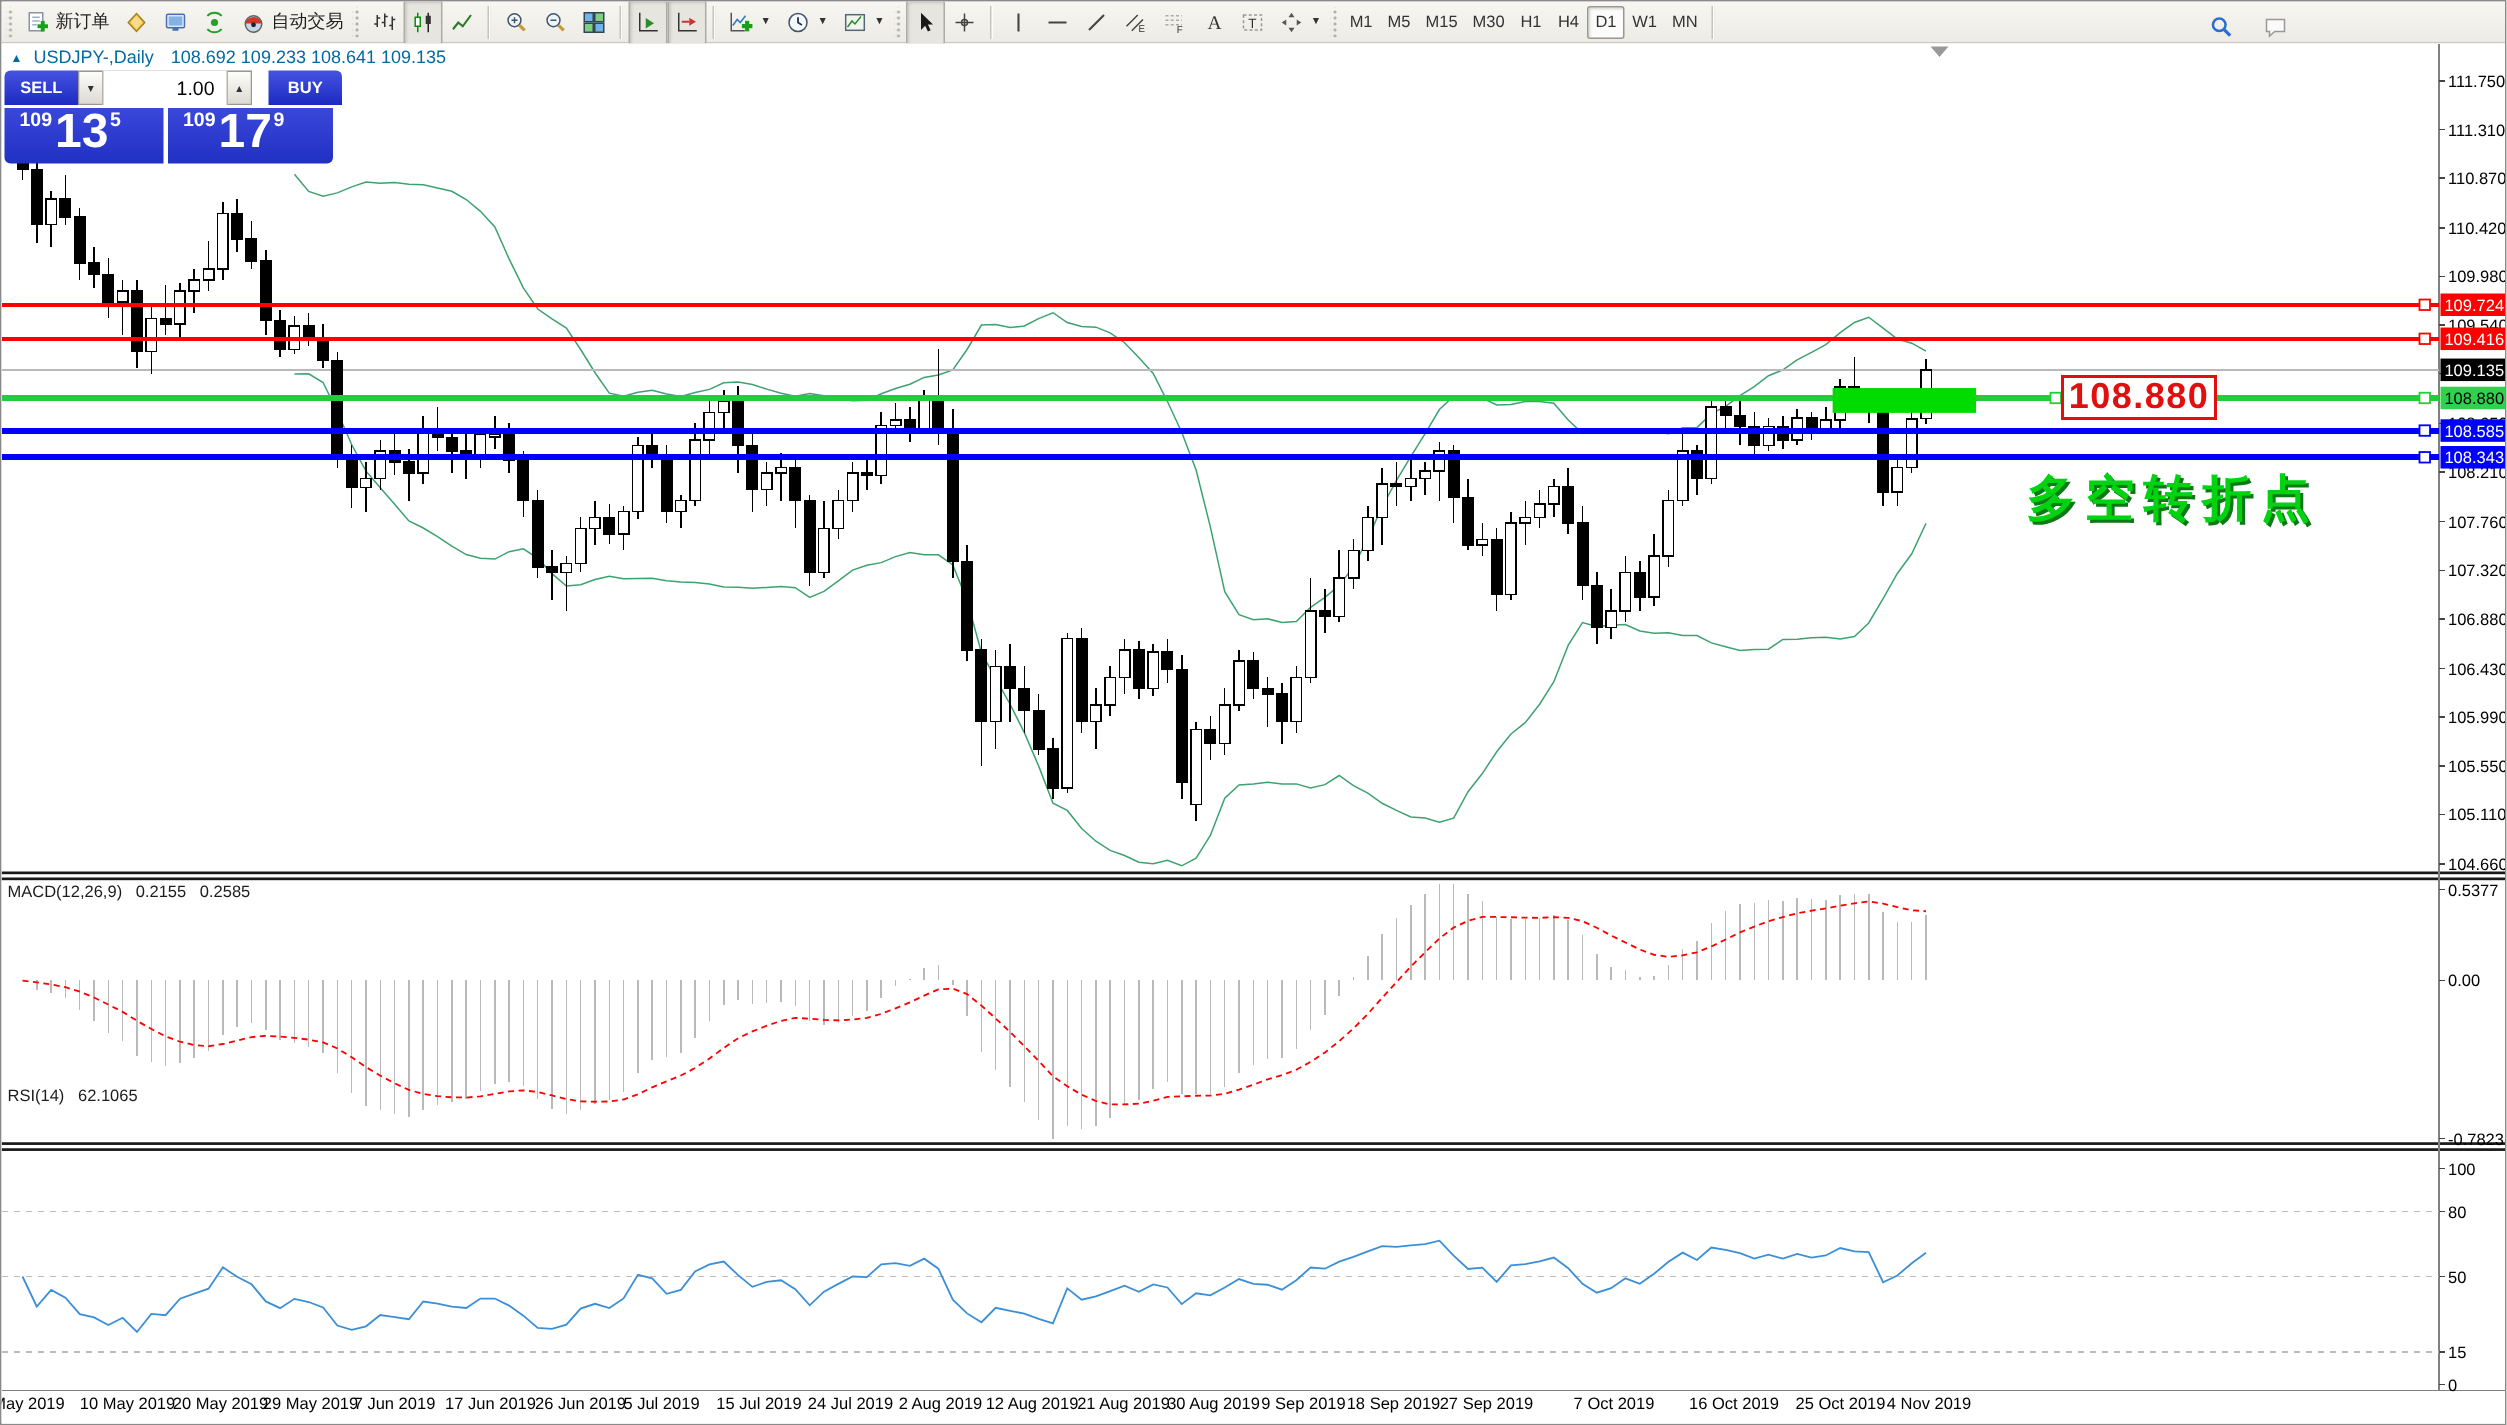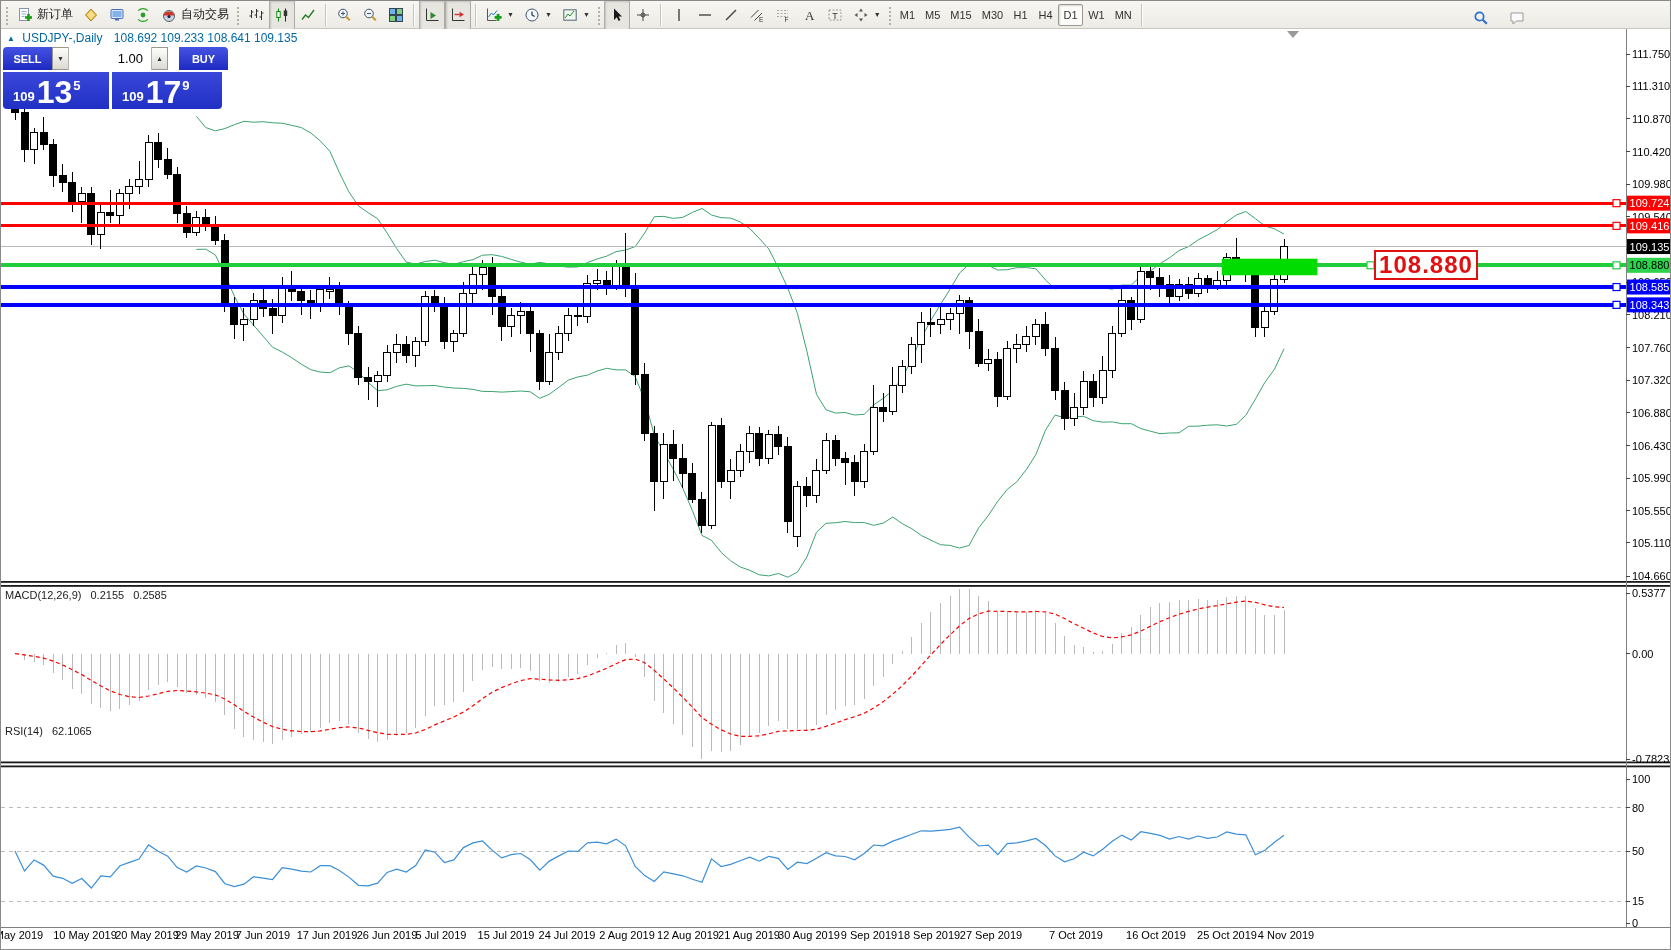--- a/index.html
+++ b/index.html
@@ -30,21 +30,21 @@
   
   #oneclick{position:absolute;left:2px;top:18px;width:236px;pointer-events:auto;}
   .oc-row1{display:flex;height:23px;}
   .oc-sell,.oc-buy{width:49px;height:23px;border:none;color:#fff;font:bold 11px "Liberation Sans",sans-serif;background:linear-gradient(#4553e2,#1d2ac1);cursor:default;}
   .oc-sell{border-radius:4px 0 0 0;}
   .oc-buy{border-radius:0 4px 0 0;margin-left:11px;}
   .oc-spin{display:flex;align-items:center;height:23px;background:#e8e6e0;border:1px solid #9a9890;box-sizing:border-box;}
   .spin-btn{width:15px;height:21px;border:none;background:linear-gradient(#fdfdfb,#dcdad2);font-size:8px;color:#333;padding:0;cursor:default;}
   .oc-vol{width:72px;height:21px;border:none;border-left:1px solid #b5b3ab;border-right:1px solid #b5b3ab;text-align:right;padding-right:8px;font:13px "Liberation Sans",sans-serif;}
   .oc-row2{display:flex;margin-top:2px;}
-  .oc-price{height:37px;color:#fff;background:linear-gradient(#3a48da,#2030c4);display:flex;align-items:flex-end;padding:0 6px 2px 10px;box-sizing:border-box;}
+  .oc-price{height:37px;color:#fff;background:linear-gradient(#3a48da,#2030c4);display:flex;align-items:flex-start;padding:0 6px 2px 10px;box-sizing:border-box;}
   .oc-price.sell{width:106px;border-radius:0 0 0 4px;margin-right:3px;}
   .oc-price.buy{width:110px;border-radius:0 0 4px 0;}
   .oc-price .bigfig{font-size:13px;font-weight:bold;margin:0 2px 3px 0;}
   .oc-price .pips{font-size:32px;font-weight:bold;line-height:30px;}
   .oc-price .frac{font-size:13px;font-weight:bold;margin:0 0 14px 1px;}
 </style>
 </head>
 <body>
 
 <div id="app">
@@ -882,15 +882,16 @@
         <span>MACD(12,26,9)</span>
         <span>0.2155</span>
         <span>0.2585</span>
       </div>
       <div id="rsi-label">
         <span>RSI(14)</span>
         <span>62.1065</span>
       </div>
 
       <div id="price-flag">108.880</div>
+      <div id="zone-text">多空转折点</div>
     </div>
   </div>
 </div>
 
 </body></html>

